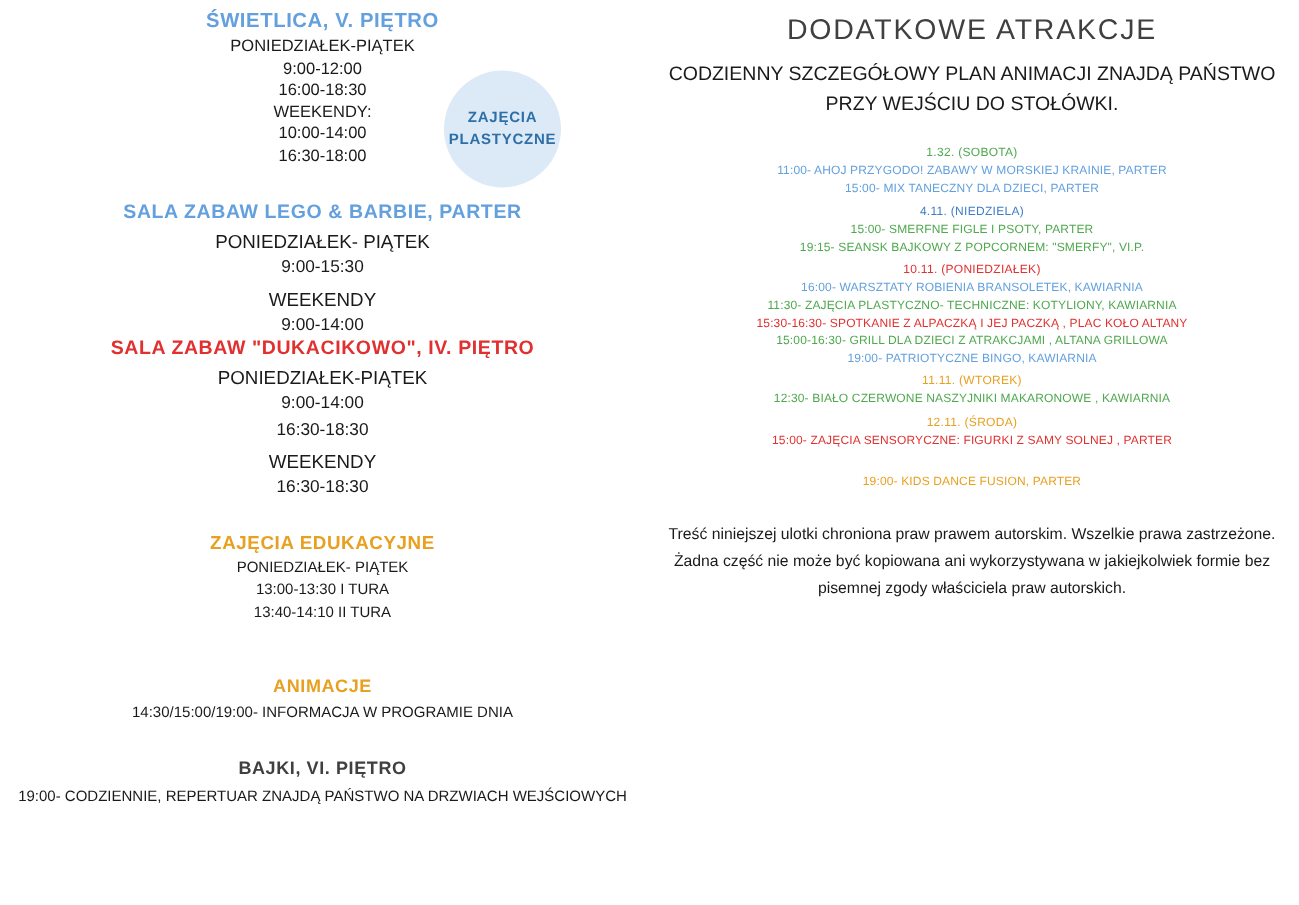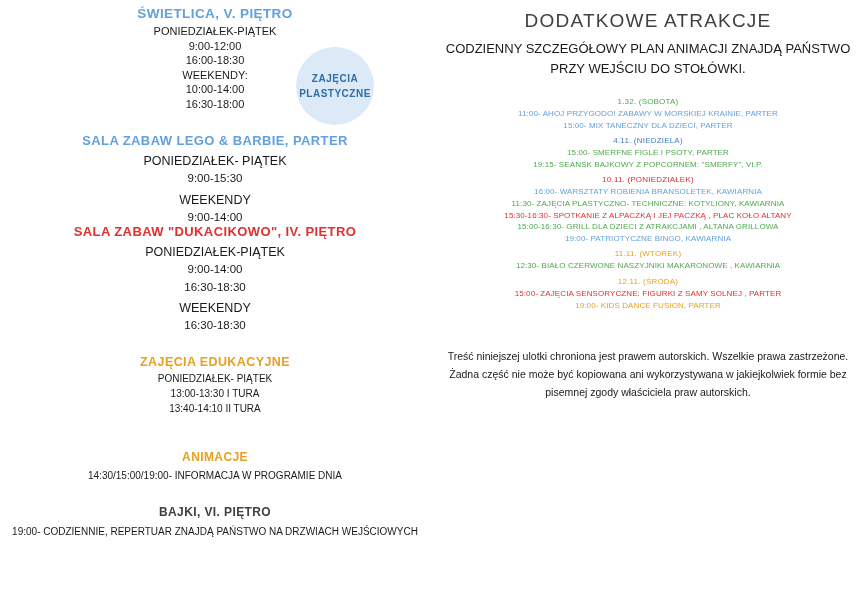--- a/index.html
+++ b/index.html
@@ -293,24 +293,24 @@
         <div class="day" style="color: rgb(224, 48, 48);">10.11. (PONIEDZIAŁEK)</div>
         <div class="ev" style="color: rgb(99, 160, 221);">16:00- WARSZTATY ROBIENIA BRANSOLETEK, KAWIARNIA</div>
         <div class="ev" style="color: rgb(79, 168, 79);">11:30- ZAJĘCIA PLASTYCZNO- TECHNICZNE: KOTYLIONY, KAWIARNIA</div>
         <div class="ev" style="color: rgb(224, 48, 48);">15:30-16:30- SPOTKANIE Z ALPACZKĄ I JEJ PACZKĄ , PLAC KOŁO ALTANY</div>
         <div class="ev" style="color: rgb(79, 168, 79);">15:00-16:30- GRILL DLA DZIECI Z ATRAKCJAMI , ALTANA GRILLOWA</div>
         <div class="ev" style="color: rgb(99, 160, 221);">19:00- PATRIOTYCZNE BINGO, KAWIARNIA</div>
         <div class="day" style="color: rgb(232, 160, 32);">11.11. (WTOREK)</div>
         <div class="ev" style="color: rgb(79, 168, 79);">12:30- BIAŁO CZERWONE NASZYJNIKI MAKARONOWE , KAWIARNIA</div>
         <div class="day" style="color: rgb(232, 160, 32);">12.11. (ŚRODA)</div>
         <div class="ev" style="color: rgb(224, 48, 48);">15:00- ZAJĘCIA SENSORYCZNE: FIGURKI Z SAMY SOLNEJ , PARTER</div>
-        <div class="ev" style="color: rgb(232, 160, 32);">19:00- KIDS DANCE FUSION, PARTER</div>
+        <div class="ev" style="color: rgb(232, 160, 32); margin-top: 15px;">19:00- KIDS DANCE FUSION, PARTER</div>
       </div>
 
     <div id="copyright">
-      <div>Treść niniejszej ulotki chroniona jest prawem autorskich. Wszelkie prawa zastrzeżone.</div>
+      <div>Treść niniejszej ulotki chroniona praw prawem autorskim. Wszelkie prawa zastrzeżone.</div>
       <div>Żadna część nie może być kopiowana ani wykorzystywana w jakiejkolwiek formie bez</div>
       <div>pisemnej zgody właściciela praw autorskich.</div>
     </div>
 
   </div>
 
 </div>
 
 </body></html>

